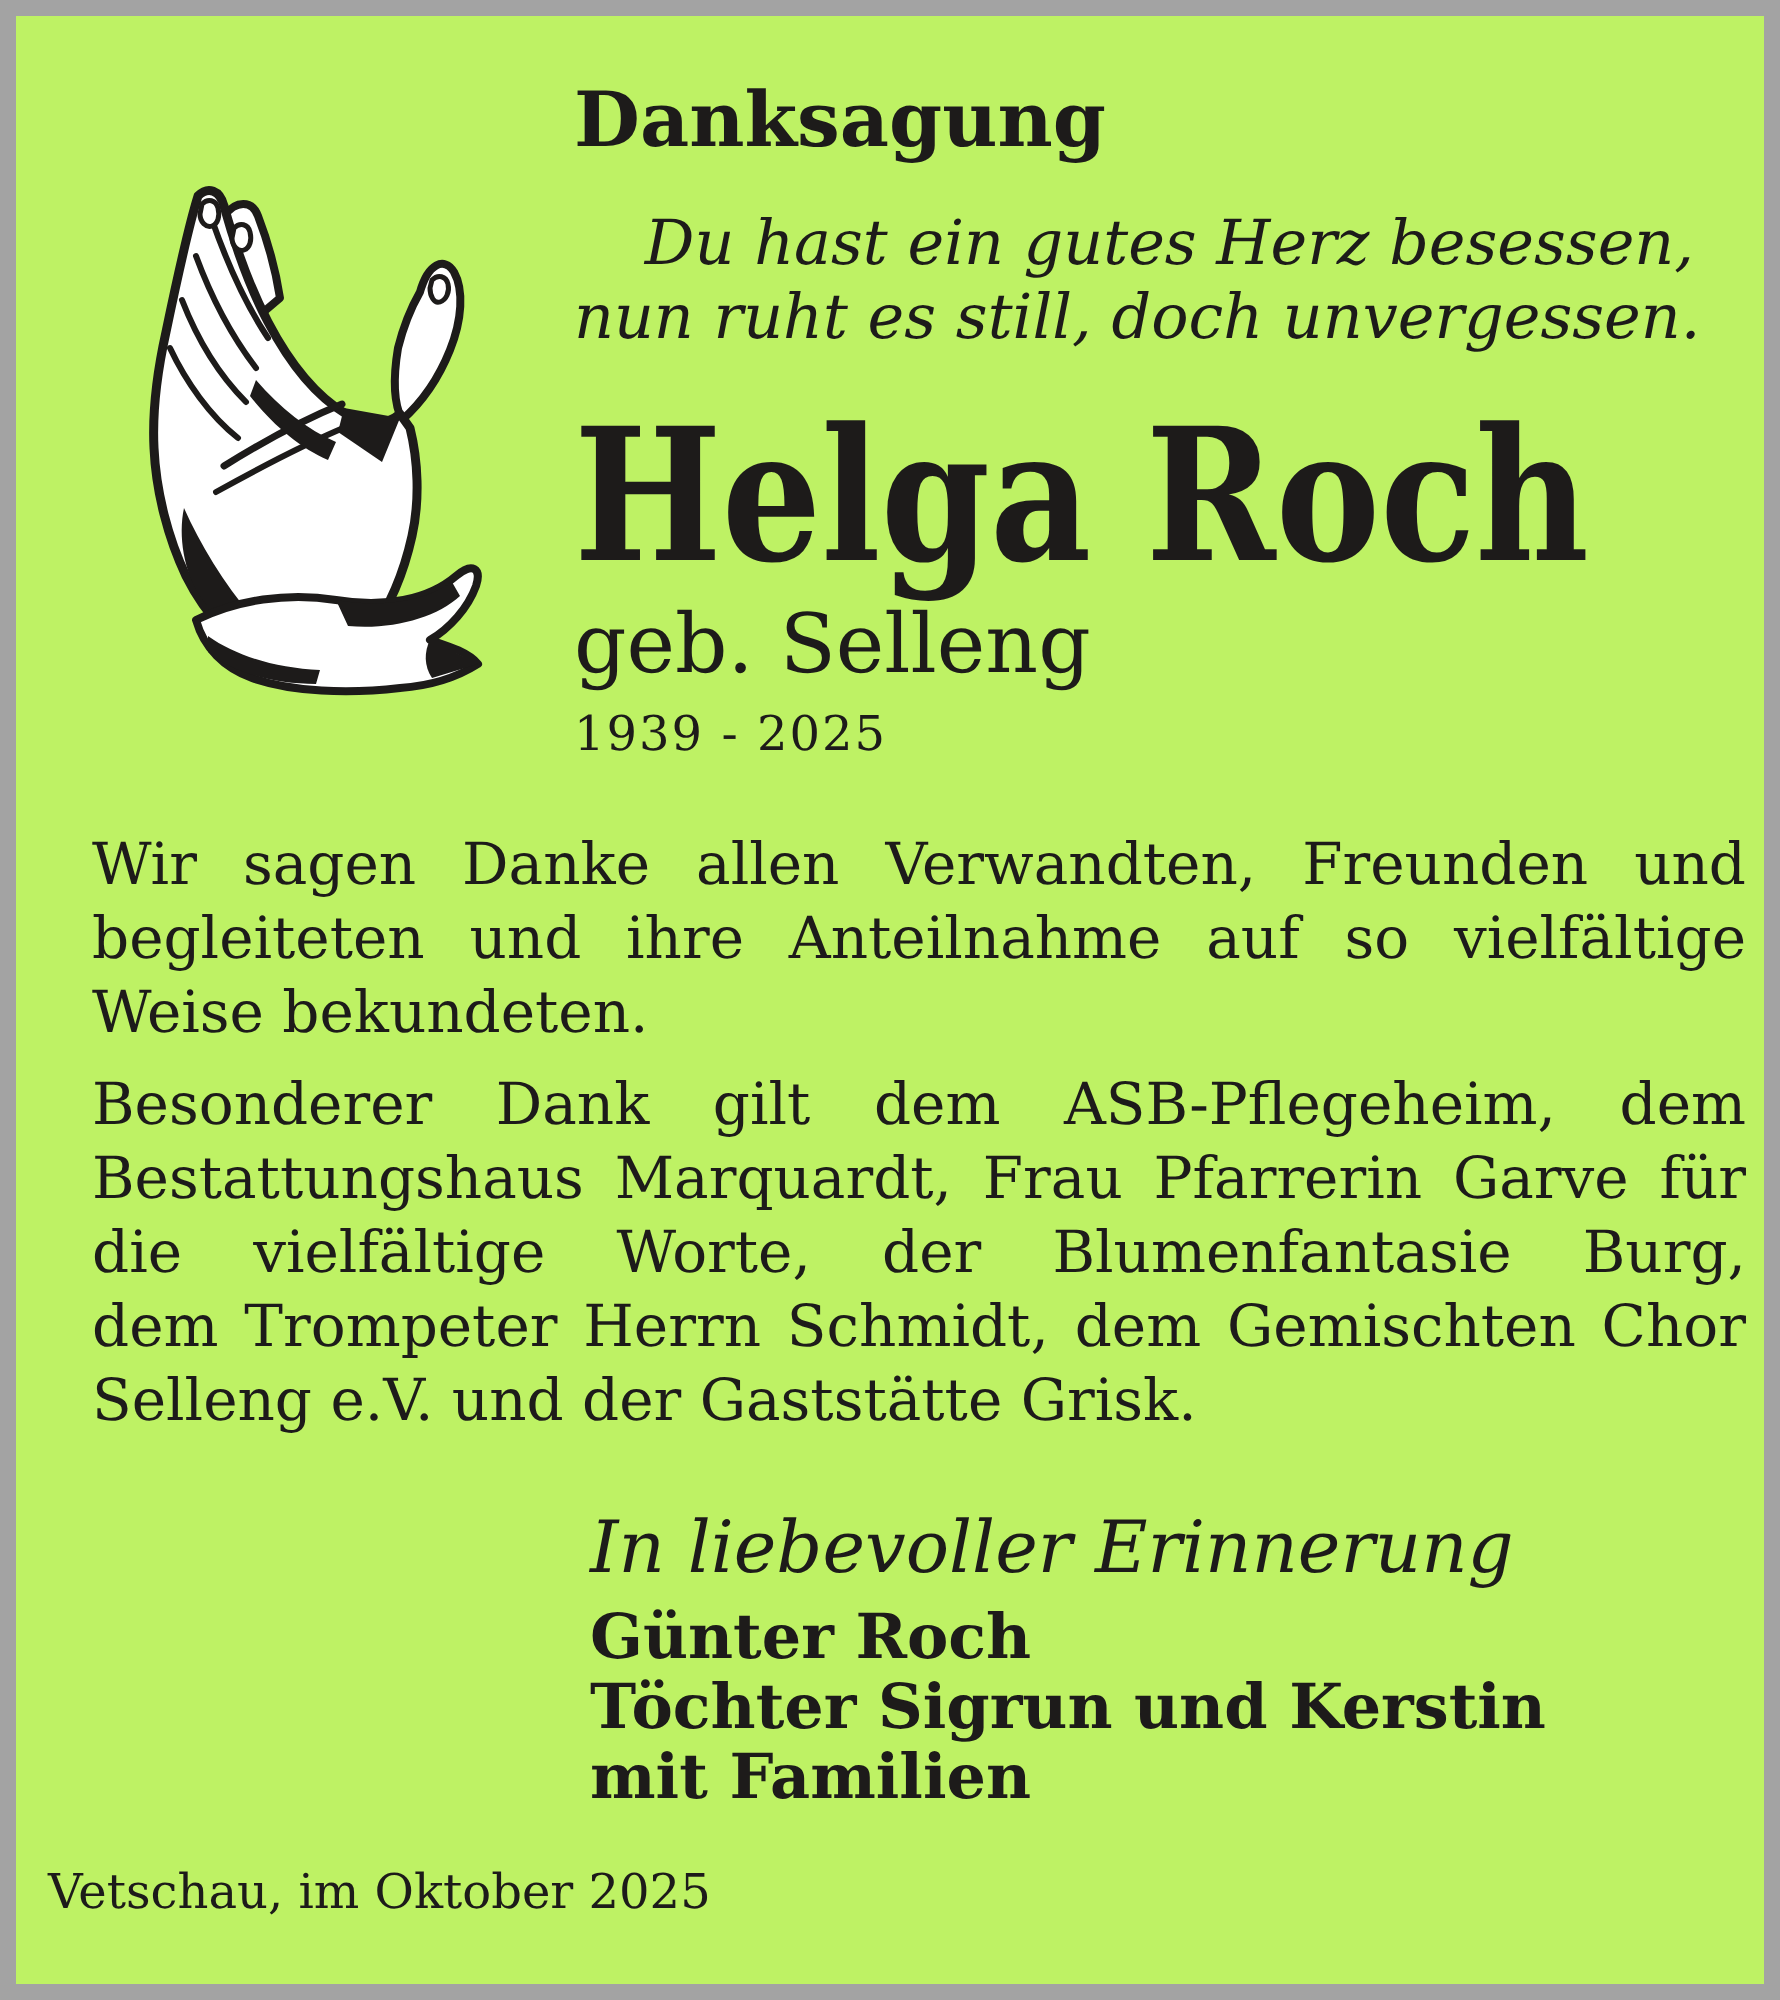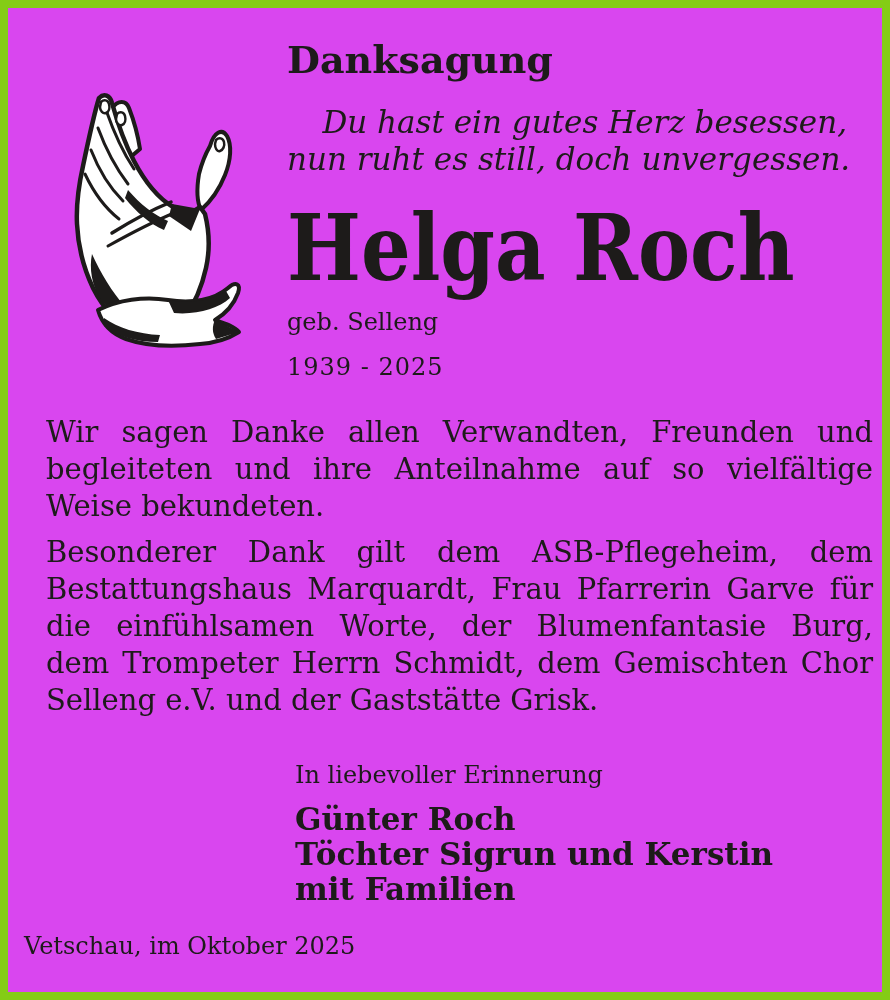--- a/index.html
+++ b/index.html
@@ -1,47 +1,47 @@
 <!DOCTYPE html>
 <html lang="de"><head>
 <meta charset="utf-8">
 <style>
   html,body{margin:0;padding:0;background:#444;}
   .page{
     position:relative;
     width:890px;height:1000px;
     box-sizing:border-box;
     margin:0 auto;
-    background:#d946ef;
-    border:8px solid #84cc16;
+    background:#bef264;
+    border:8px solid #a3a3a3;
     font-family:"DejaVu Serif","Liberation Serif",serif;
     color:#1d1b1a;
     overflow:hidden;
   }
   
   .hands{position:absolute;left:60px;top:84px;width:176px;height:264px;}
   
   .headcol{position:absolute;left:279px;top:30px;width:560px;}
   .title{font-size:38px;font-weight:bold;line-height:44px;white-space:nowrap;}
   .verse{margin-top:22px;font-style:italic;font-size:31px;line-height:37px;white-space:nowrap;text-align:right;}
   .name{
     margin-top:22px;font-size:92px;font-weight:bold;line-height:96px;
     white-space:nowrap;transform:scaleX(.85);transform-origin:0 50%;
   }
-  .birthname{margin-top:6px;font-size:24px;line-height:40px;}
+  .birthname{margin-top:6px;font-size:41px;line-height:40px;}
   .years{margin-top:6px;font-size:24px;line-height:38px;letter-spacing:1px;}
   
   .bodytext{position:absolute;left:22px;top:406px;width:827px;font-size:29px;line-height:37px;margin-left:16px;}
   .par{margin:0 0 0 0;}
   .par + .par{margin-top:9px;}
   .jline{text-align:justify;text-align-last:justify;}
   .lline{text-align:left;}
   
   .closingcol{position:absolute;left:287px;top:748px;width:540px;}
-  .remembrance{font-size:24px;line-height:38px;}
+  .remembrance{font-size:36px;line-height:38px;font-style:italic;}
   .mourners{margin-top:8px;font-size:31px;font-weight:bold;line-height:35px;}
   
   .placedate{position:absolute;left:16px;top:917px;font-size:24px;line-height:42px;}
 </style>
 </head>
 <body>
 
 <div class="page">
 
   <svg class="hands" viewBox="0 0 176 264" aria-hidden="true">
@@ -93,21 +93,21 @@
 
   <div class="bodytext">
     <div class="par">
       <div class="jline">Wir sagen Danke allen Verwandten, Freunden und</div>
       <div class="jline">begleiteten und ihre Anteilnahme auf so vielfältige</div>
       <div class="lline">Weise bekundeten.</div>
     </div>
     <div class="par">
       <div class="jline">Besonderer Dank gilt dem ASB-Pflegeheim, dem</div>
       <div class="jline">Bestattungshaus Marquardt, Frau Pfarrerin Garve für</div>
-      <div class="jline">die einfühlsamen Worte, der Blumenfantasie Burg,</div>
+      <div class="jline">die vielfältige Worte, der Blumenfantasie Burg,</div>
       <div class="jline">dem Trompeter Herrn Schmidt, dem Gemischten Chor</div>
       <div class="lline">Selleng e.V. und der Gaststätte Grisk.</div>
     </div>
   </div>
 
   <div class="closingcol">
     <div class="remembrance">In liebevoller Erinnerung</div>
     <div class="mourners">
       <div>Günter Roch</div>
       <div>Töchter Sigrun und Kerstin</div>

